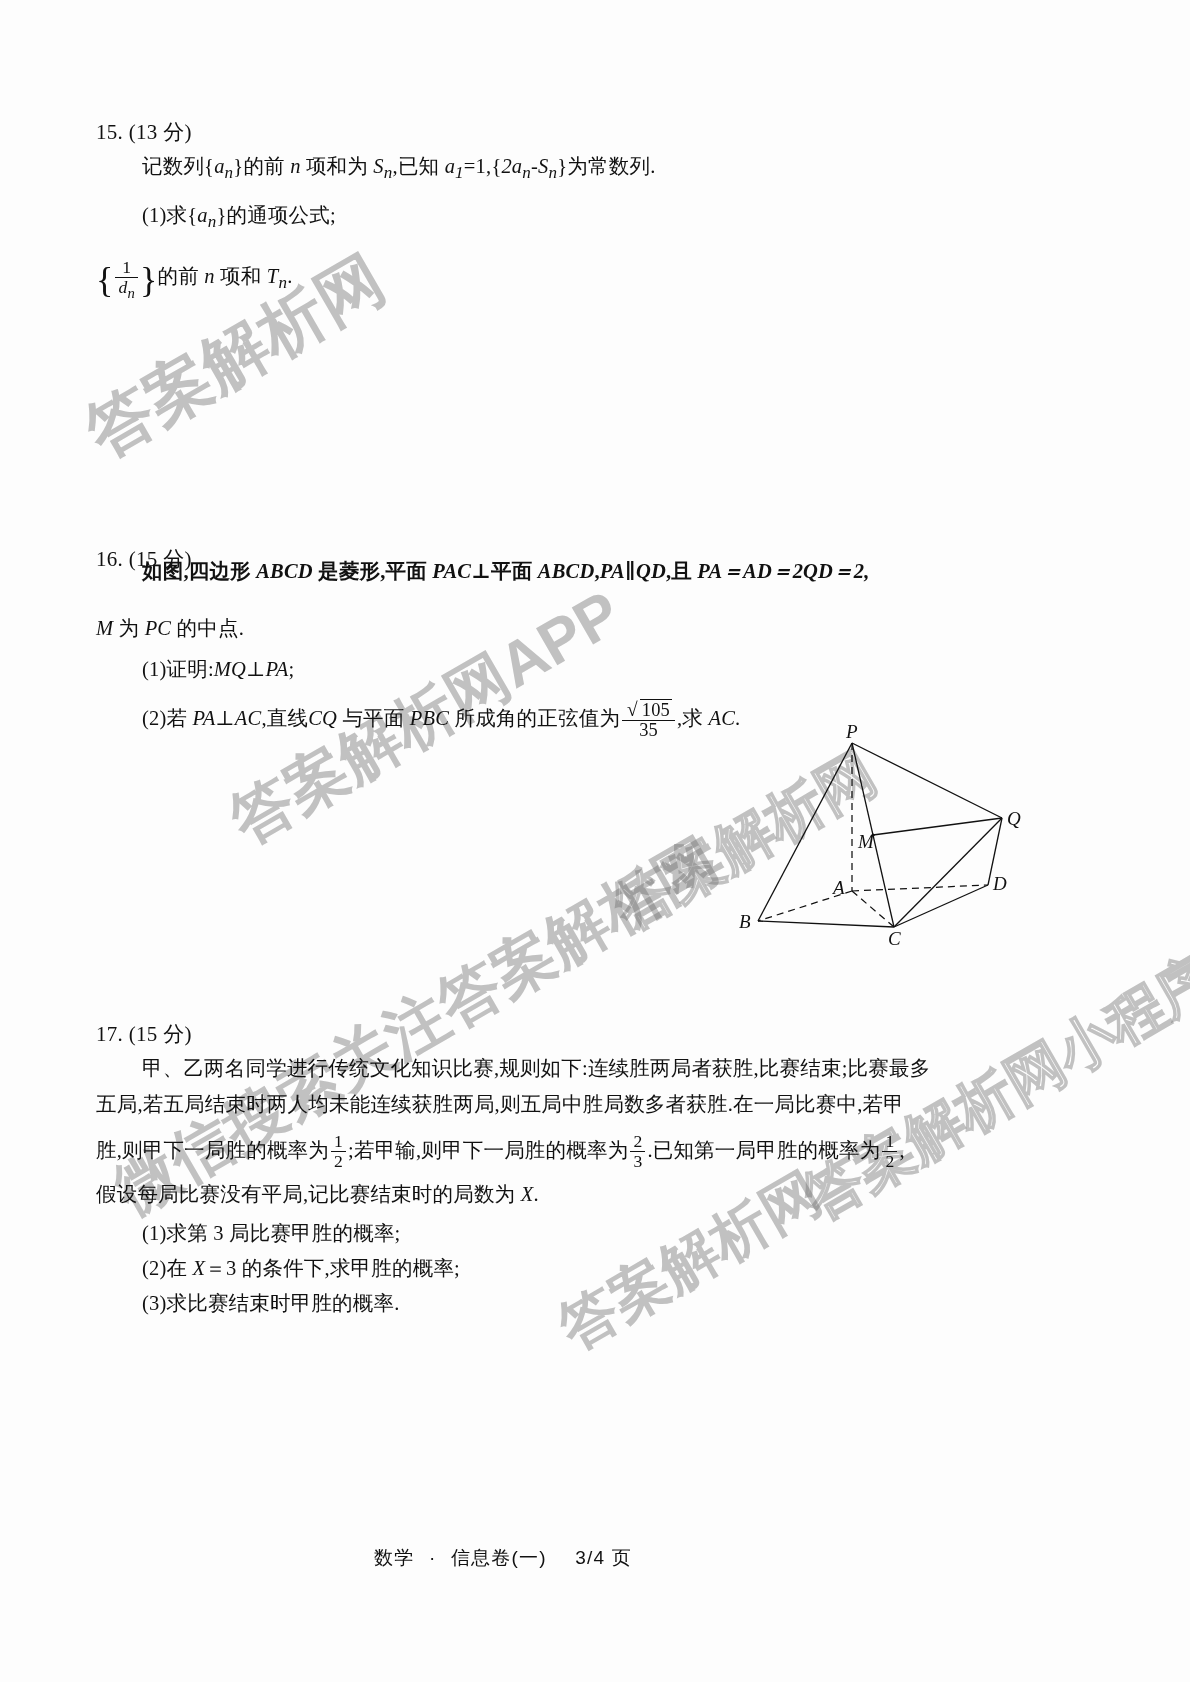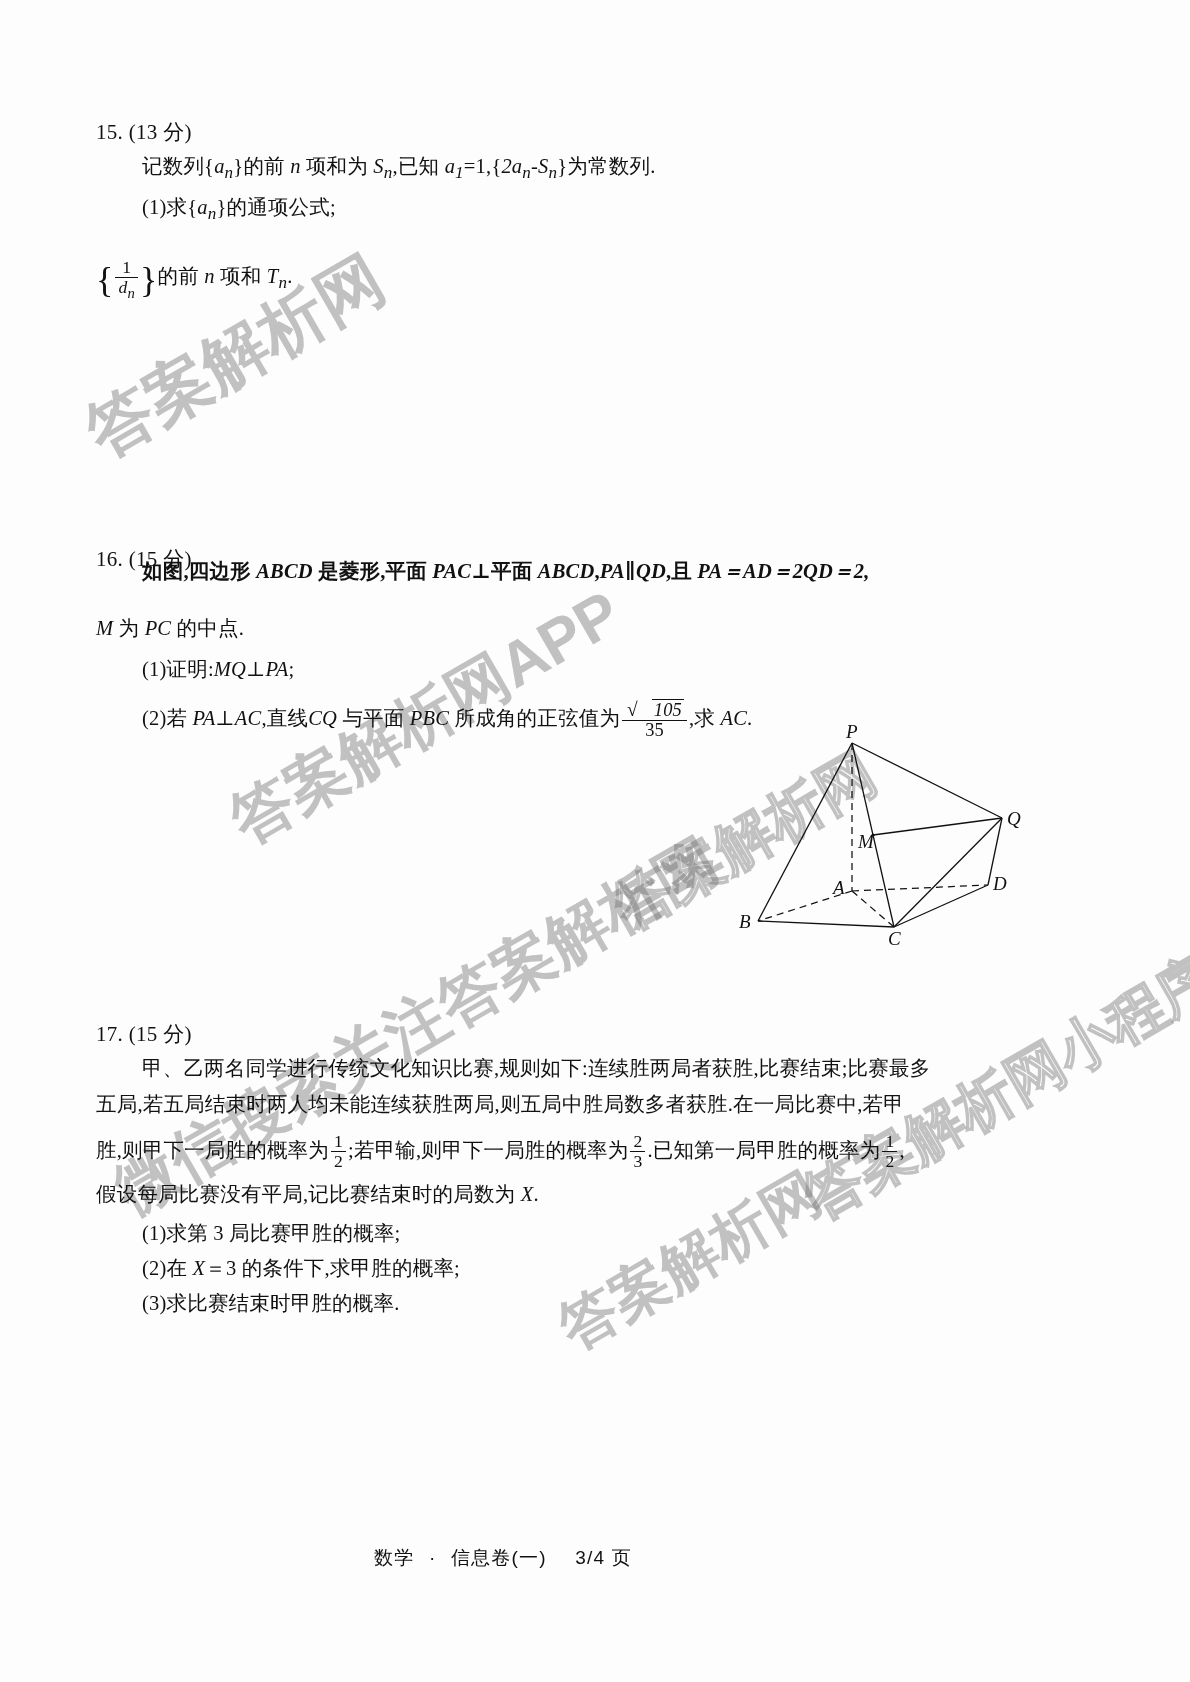--- a/index.html
+++ b/index.html
@@ -70,22 +70,21 @@
   .frac .den { display: block; padding: 0 3px; border-top: 1.2px solid #111; }
 
   .sqrt {
     display: inline-block;
     position: relative;
     padding-left: 0.1em;
   }
   .sqrt .radicand {
     border-top: 1.1px solid #111;
     padding: 0 2px 0 2px;
-    margin-left: 14px;
-    font-style: italic;
+    margin-left: 2px;
   }
   .rad-sign { font-size: 1.05em; }
 
   
   .footer {
     position: absolute;
     left: 0;
     top: 1545px;
     width: 1006px;
     text-align: center;
@@ -146,21 +145,21 @@
 
   <div class="qnum" style="left:96px; top:118px;">
     <span>15.</span>
     <span>(13 分)</span>
   </div>
 
   <div class="line" style="left:142px; top:155px;">
     <span>记数列</span>{<i class="v">a</i><sub class="v">n</sub>}<span>的前</span> <i class="v">n</i> <span>项和为</span> <i class="v">S</i><sub class="v">n</sub><span>,已知</span> <i class="v">a</i><sub class="v">1</sub><span>=1,</span>{<span style="font-style:italic">2a</span><sub class="v">n</sub><span class="v" style="font-style:italic">-S</span><sub class="v">n</sub>}<span>为常数列.</span>
   </div>
 
-  <div class="line" style="left:142px; top:196px;">
+  <div class="line" style="left:142px; top:204px;">
     <span>(1)求</span>{<i class="v">a</i><sub class="v">n</sub>}<span>的通项公式;</span>
   </div>
 
 
   <div class="line" style="left:96px; top:258px;">
     <span style="font-size:36px; vertical-align:-9px;">{</span><span class="frac"><span class="num">1</span><span class="den"><i class="v">d</i><sub class="v">n</sub></span></span><span style="font-size:36px; vertical-align:-9px;">}</span><span>的前</span> <i class="v">n</i> <span>项和</span> <i class="v">T</i><sub class="v">n</sub><span>.</span>
   </div>
 
   <div class="qnum" style="left:96px; top:545px;">
     <span>16.</span>

